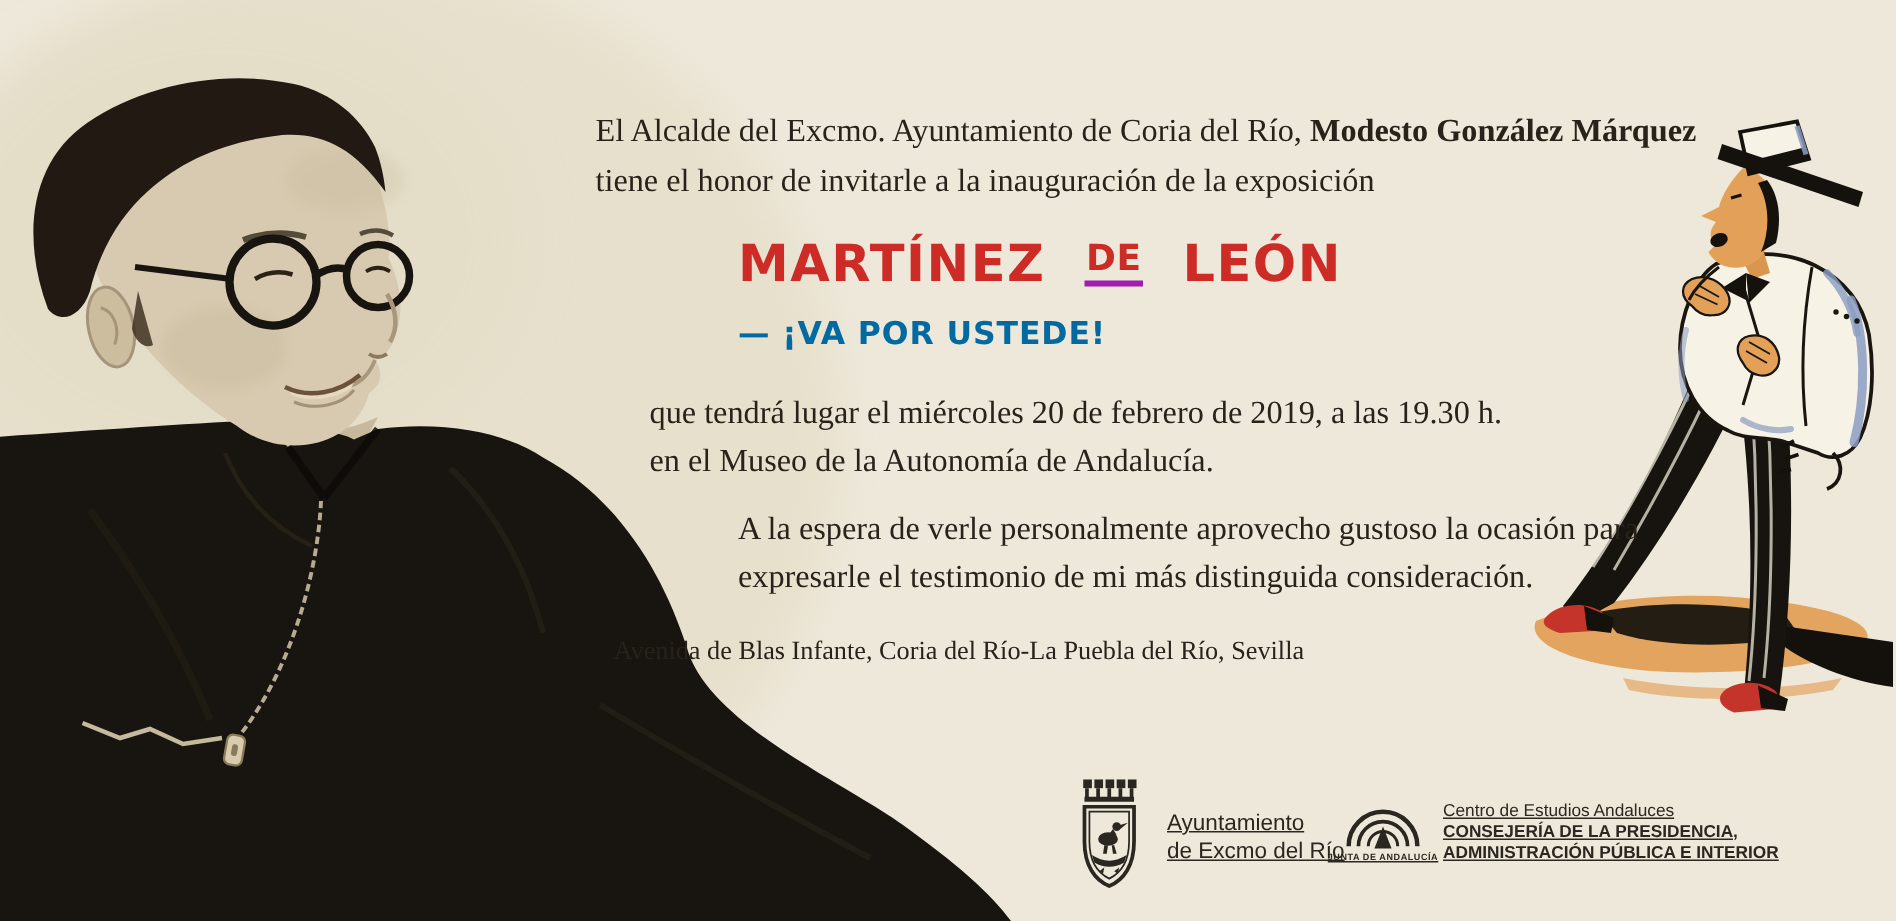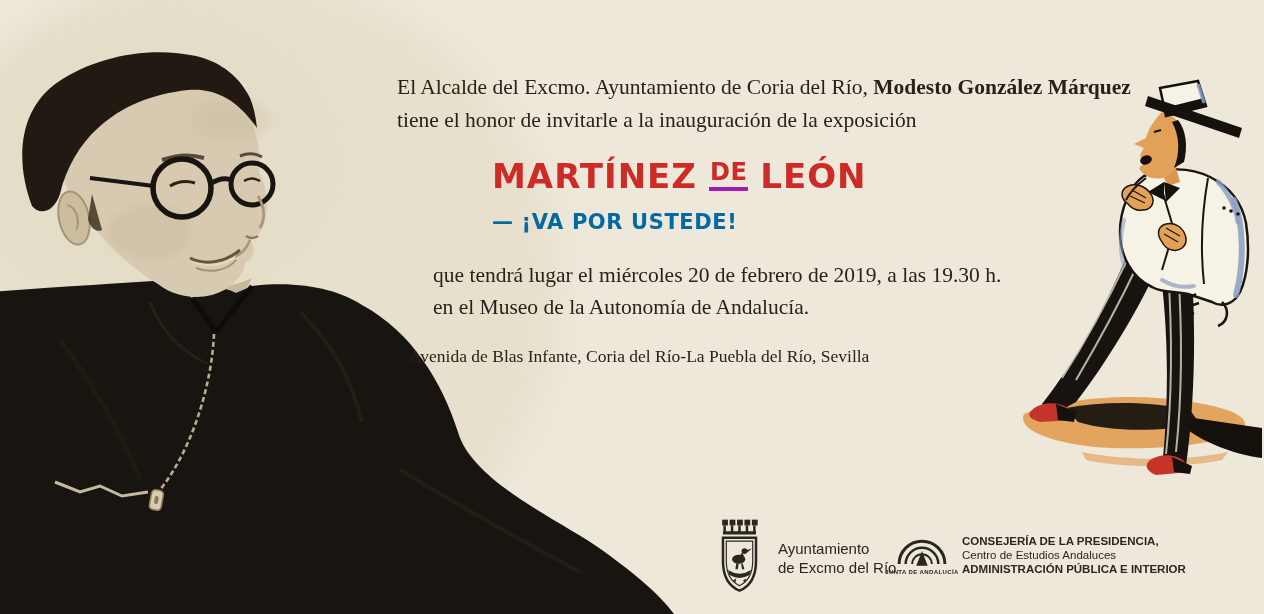--- a/index.html
+++ b/index.html
@@ -18,21 +18,21 @@
   
   .figure{position:absolute;left:1012px;top:72px;width:252px;height:424px;}
   .figure svg{display:block;width:100%;height:100%;}
 
   
   .text-block{position:absolute;left:397px;top:58px;width:700px;}
   .intro{font-size:21.5px;line-height:33px;margin-top:13px;white-space:nowrap;}
   .intro b{font-weight:bold;}
   .indent{margin-left:95px;}
   .title{
-    display:flex;align-items:flex-start;gap:12px;
+    display:flex;align-items:flex-start;gap:26px;
     margin-top:21px;
     font-family:"DejaVu Sans","Liberation Sans",sans-serif;
     font-weight:800;font-size:34px;letter-spacing:1px;
     color:#cc2b26;line-height:1.1;white-space:nowrap;
   }
   .title .de{
     font-size:24px;letter-spacing:.5px;line-height:1;
     border-bottom:4px solid #a21caf;padding:0 1px 3px 1px;margin-top:2px;
   }
   .subtitle{
@@ -40,21 +40,21 @@
     font-family:"DejaVu Sans","Liberation Sans",sans-serif;
     font-weight:800;font-size:21px;letter-spacing:.6px;
     color:#0369a1;white-space:nowrap;
   }
   .para{font-size:21.5px;line-height:32px;white-space:nowrap;}
   .para.event{margin-top:25px;margin-left:36px;}
   .para.closing{margin-top:13px;}
   .address{margin-top:23px;font-size:17.5px;white-space:nowrap;margin-left:12px;}
 
   
-  .footer-item{position:absolute;font-family:"Liberation Sans","DejaVu Sans",sans-serif;color:#2b2620;}
+  .footer-item{position:absolute;font-family:"Liberation Sans","DejaVu Sans",sans-serif;color:#2b2620;text-decoration:underline;}
   .shield{left:714px;top:518px;width:51px;height:76px;}
   .shield svg{display:block;width:100%;height:100%;}
   .ayto-label{left:778px;top:539px;font-size:15px;line-height:19px;}
   .junta-logo{left:892px;top:533px;width:60px;height:36px;}
   .junta-logo svg{display:block;width:100%;height:100%;}
   .junta-caption{left:884px;top:569px;width:76px;text-align:center;font-size:6px;letter-spacing:.4px;font-weight:bold;}
   .centro{left:962px;top:534px;font-size:11.5px;line-height:14px;}
   .centro .b{font-weight:bold;}
   .nw{white-space:nowrap;}
 </style>
@@ -228,20 +228,24 @@
         <span class="de">DE</span>
         <span>LEÓN</span>
     </div>
     <div class="subtitle indent">— ¡VA POR USTEDE!</div>
 
     <div class="para event indent">
       <div class="nw">que tendrá lugar el miércoles 20 de febrero de 2019, a las 19.30 h.</div>
       <div class="nw">en el Museo de la Autonomía de Andalucía.</div>
     </div>
 
+    <div class="para closing indent">
+      <div class="nw">A la espera de verle personalmente aprovecho gustoso la ocasión para</div>
+      <div class="nw">expresarle el testimonio de mi más distinguida consideración.</div>
+    </div>
 
     <div class="address indent">Avenida de Blas Infante, Coria del Río-La Puebla del Río, Sevilla</div>
   </div>
 
   <div class="footer-item shield">
     <svg viewBox="0 0 60 92">
       <g fill="#2a2620">
         <rect x="9" y="2" width="7" height="7"></rect>
           <rect x="18" y="2" width="7" height="7"></rect>
           <rect x="27" y="2" width="7" height="7"></rect>
@@ -276,18 +280,18 @@
         <path d="M7 38 A28 28 0 0 1 63 38" stroke-width="3.6"></path>
         <path d="M15 38 A20 20 0 0 1 55 38" stroke-width="3"></path>
         <path d="M23 38 A12 12 0 0 1 47 38" stroke-width="2.4"></path>
       </g>
       <path d="M35 22 L42 40 L28 40 Z" fill="#2a2620"></path>
     </svg>
   </div>
   <div class="footer-item junta-caption">JUNTA DE ANDALUCÍA</div>
 
   <div class="footer-item centro">
+    <div class="nw">Centro de Estudios Andaluces</div>
     <div class="nw b">CONSEJERÍA DE LA PRESIDENCIA,</div>
-    <div class="nw">Centro de Estudios Andaluces</div>
     <div class="nw b">ADMINISTRACIÓN PÚBLICA E INTERIOR</div>
   </div>
 
 </div>
 
 </body></html>

